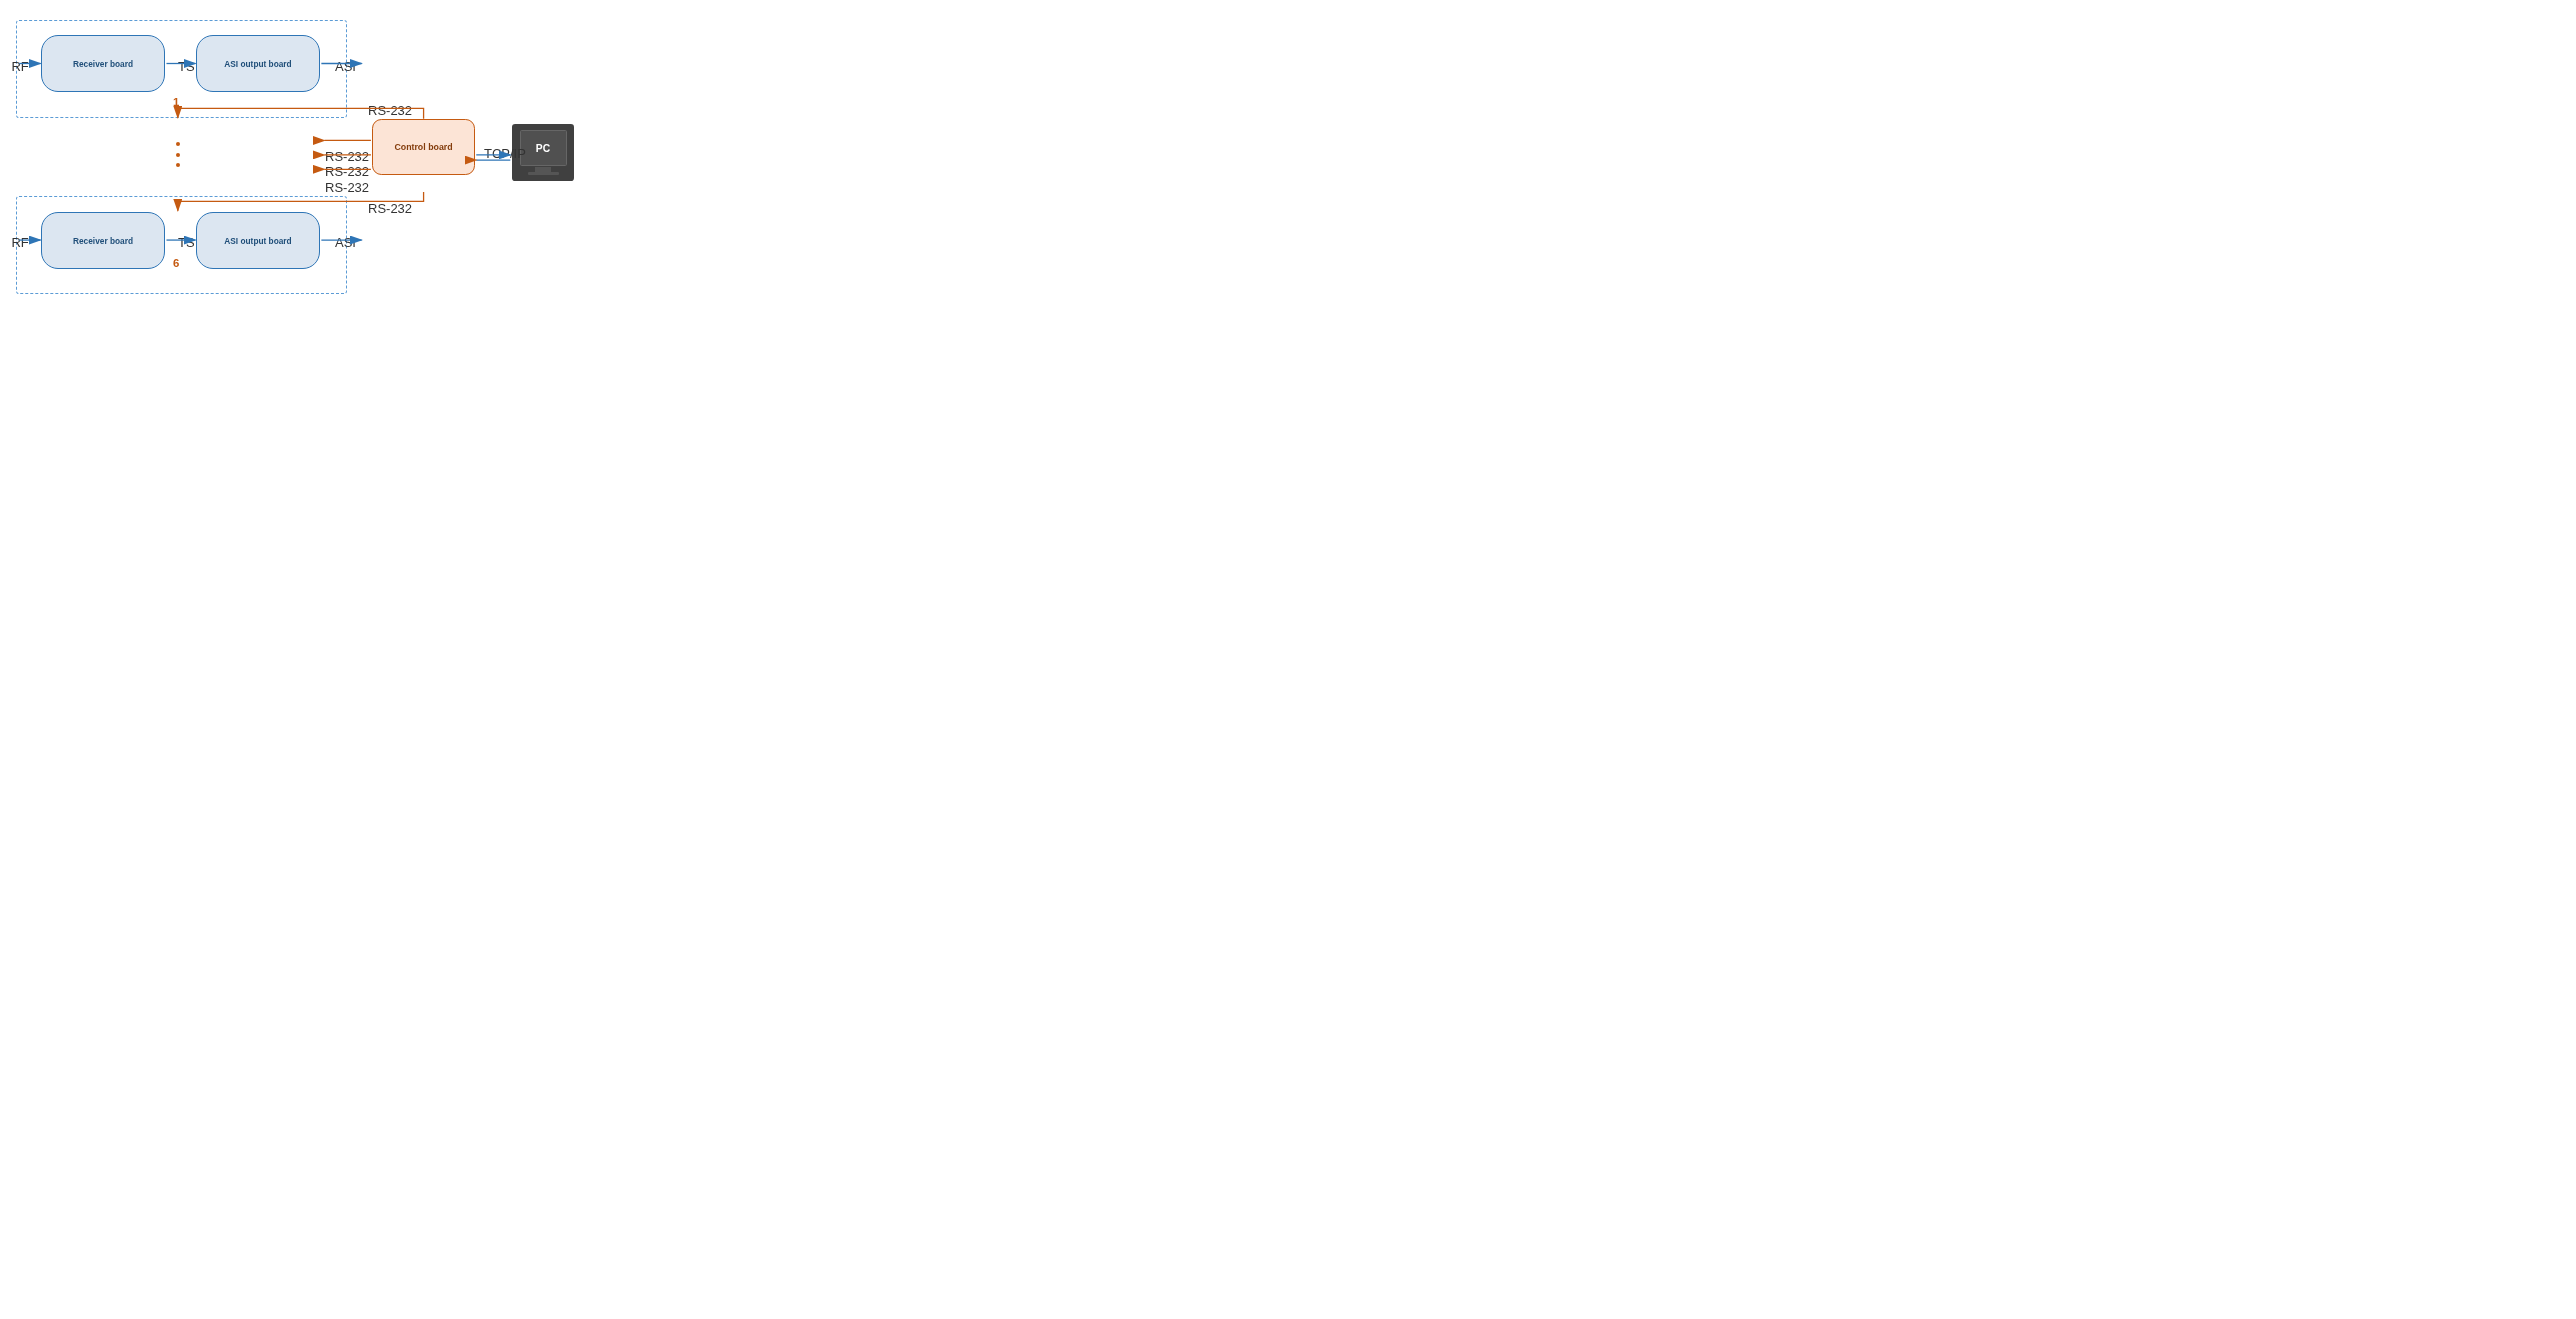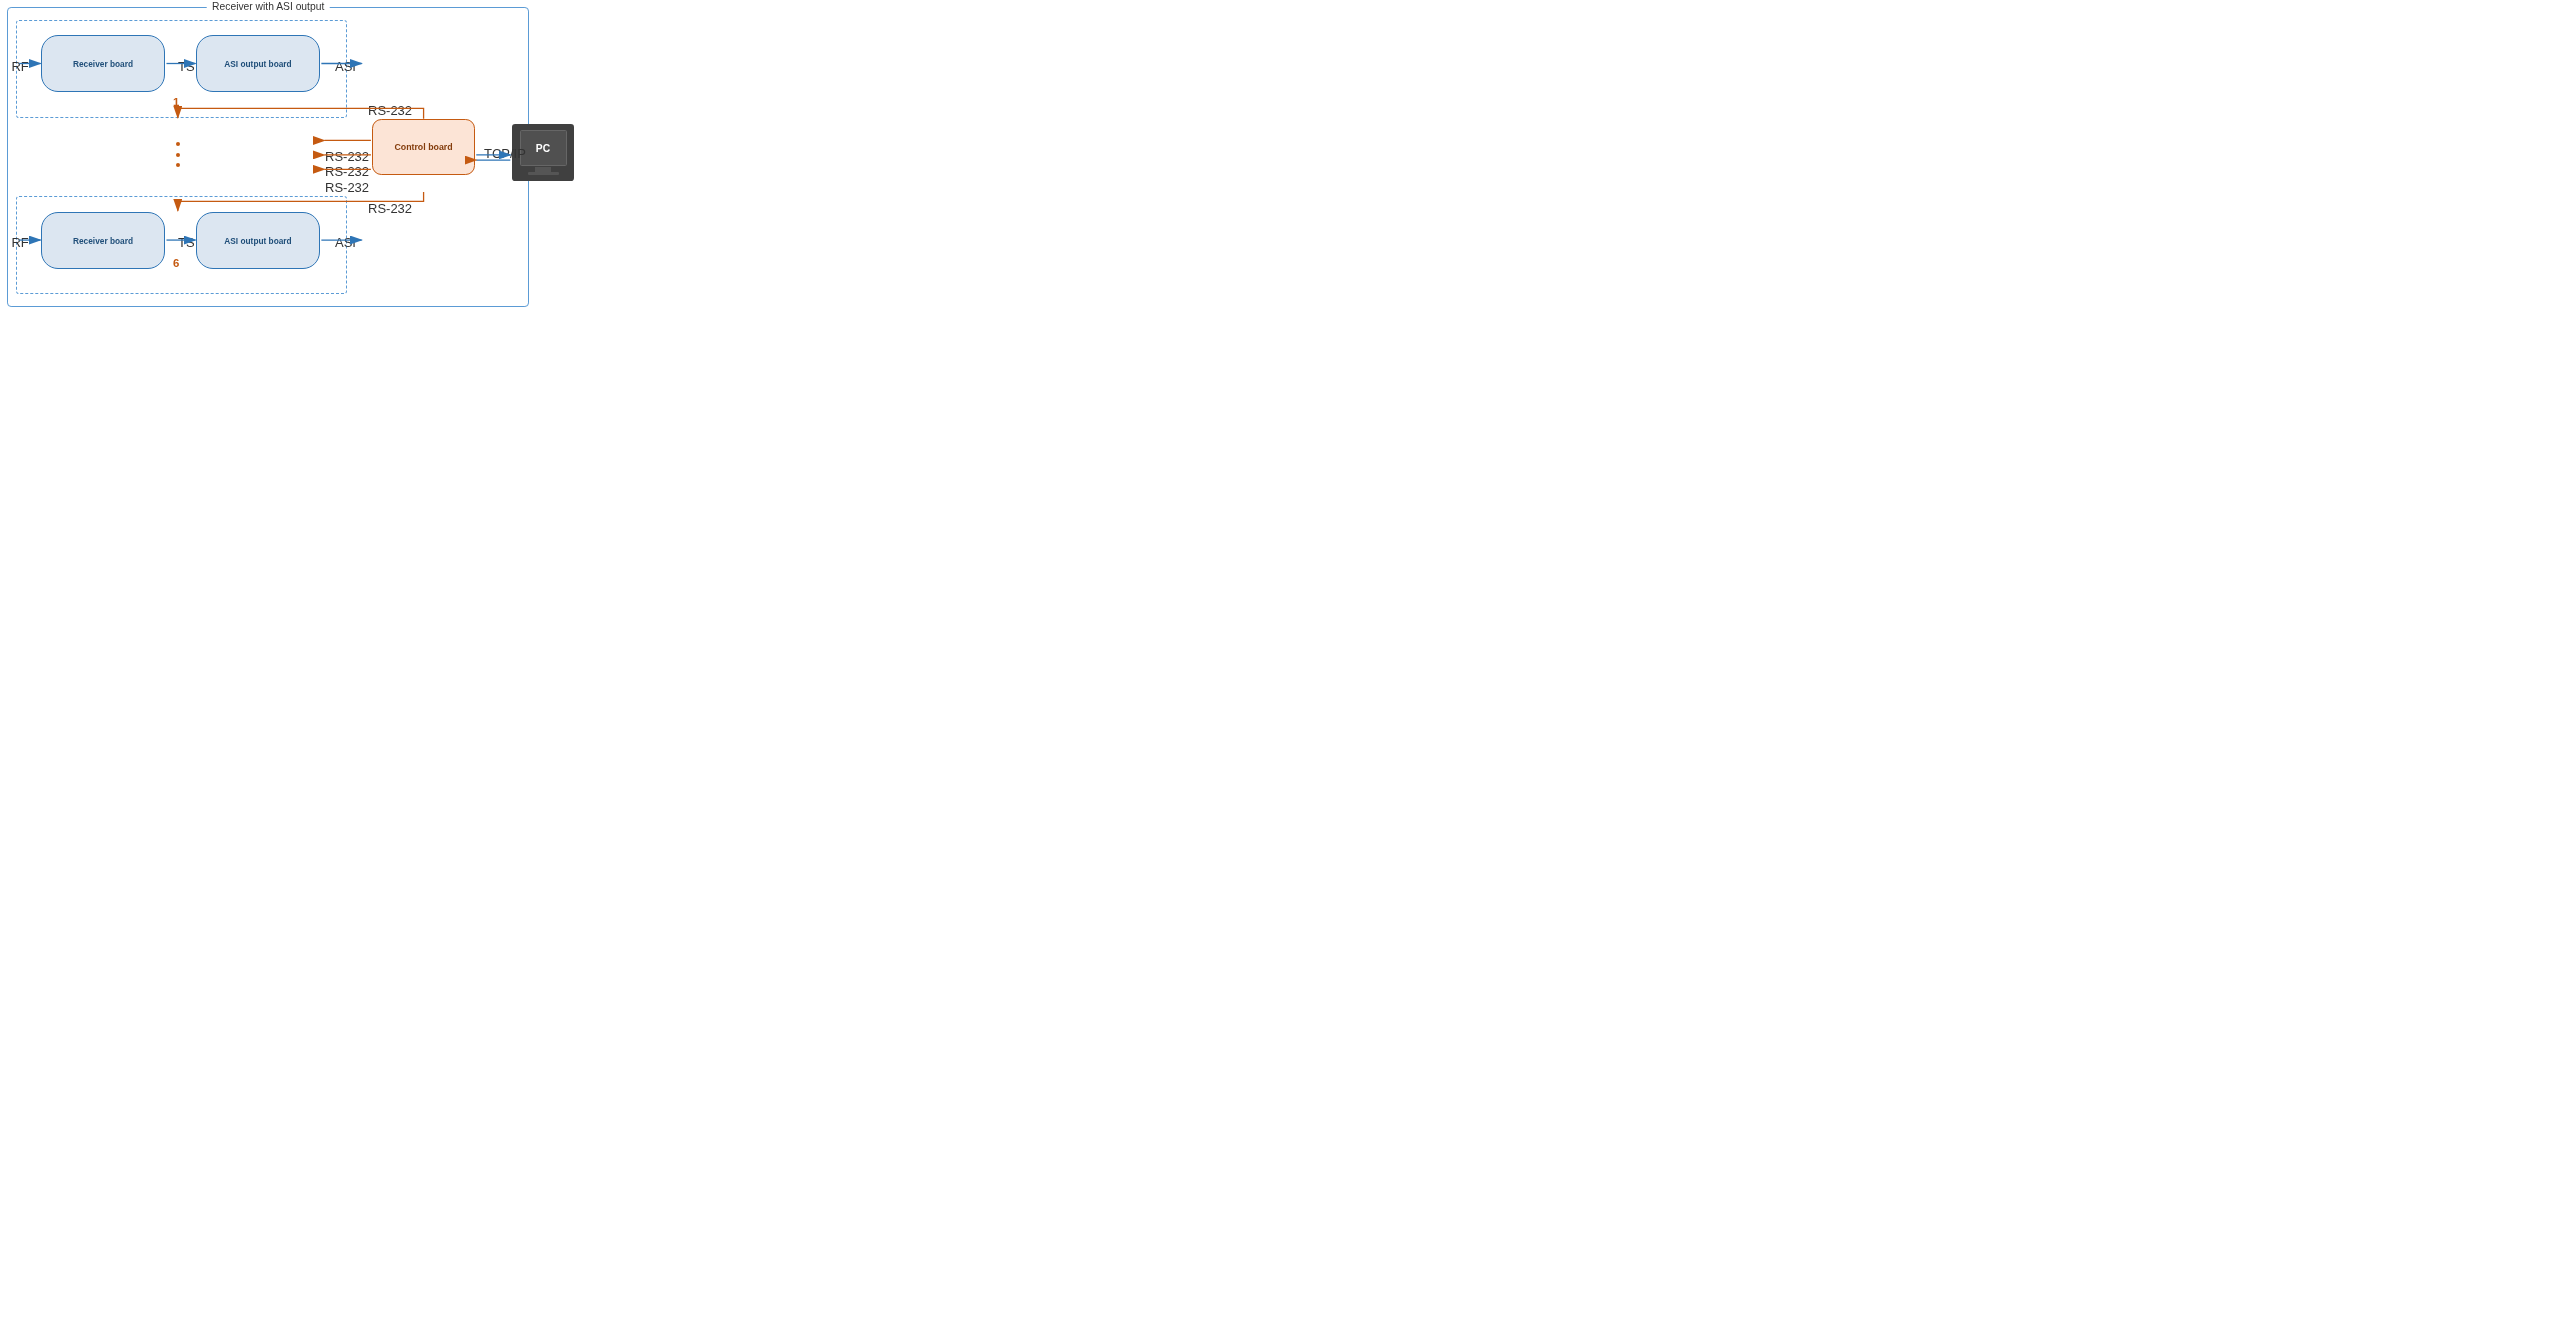--- a/index.html
+++ b/index.html
@@ -205,23 +205,20 @@
     }
     .dot1 { left: 176px; top: 142px; }
     .dot2 { left: 176px; top: 153px; }
     .dot3 { left: 176px; top: 163px; }
   </style>
 </head>
 <body>
 
 <div class="diagram-container">
 
-  <div class="outer-box">
-    <span class="outer-box-title">Receiver with ASI output</span>
-  </div>
 
   <div class="group-box-top"></div>
 
   <div class="group-box-bottom"></div>
 
   <div class="board-box receiver-board-top">
     <span>Receiver board</span>
   </div>
 
   <div class="board-box asi-board-top">

